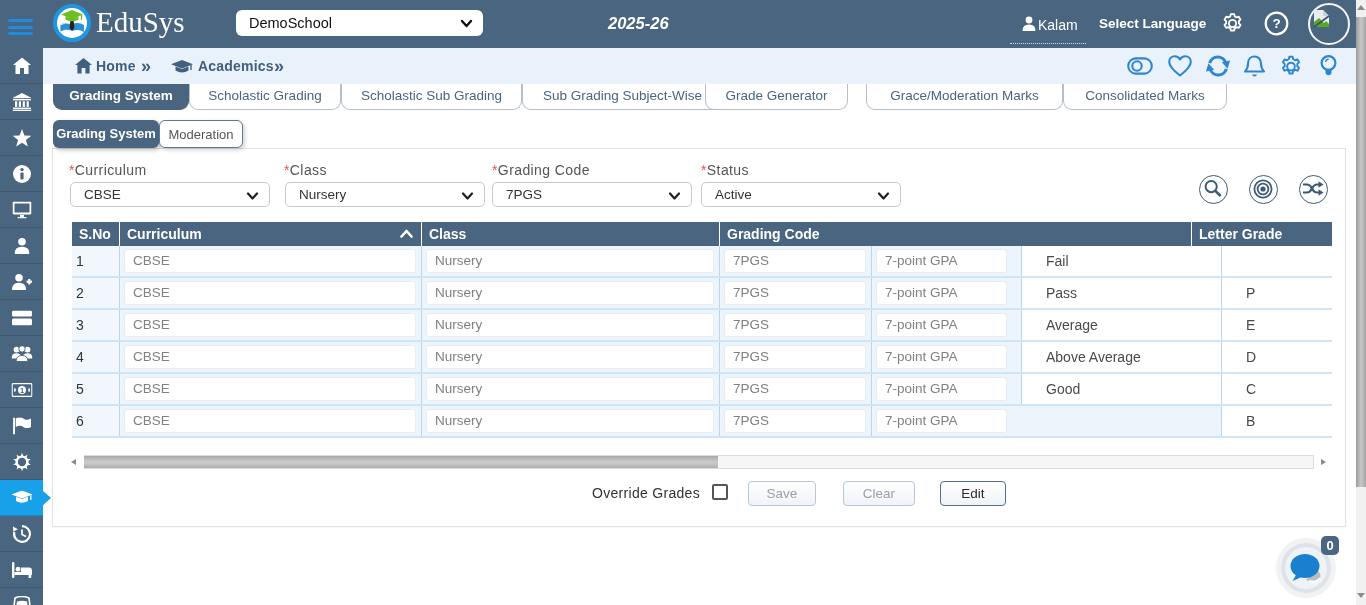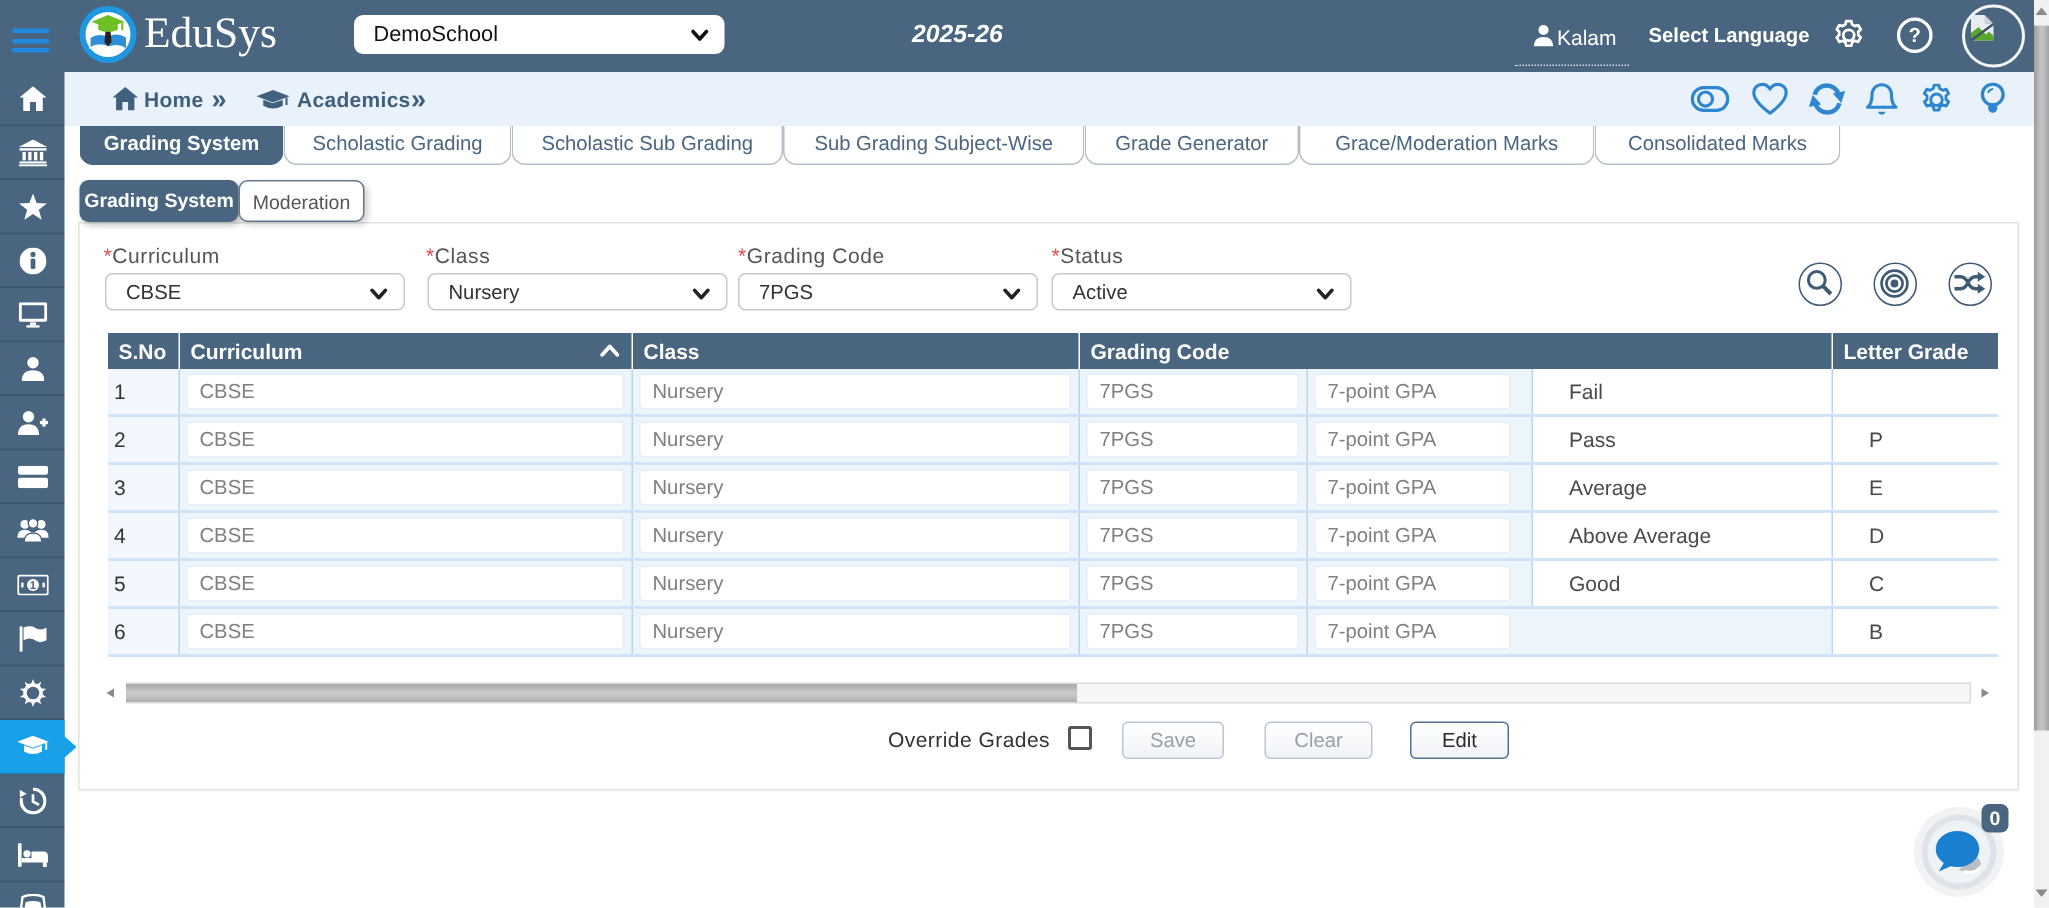--- a/index.html
+++ b/index.html
@@ -331,21 +331,21 @@
       <circle cx="8.5" cy="8" r="6.9" fill="none" stroke="#2e86d0" stroke-width="2.2"></circle>
       <path d="M5.5 14 h6 v3.2 a3 3 0 0 1 -6 0 Z" fill="#2e86d0"></path>
       <path d="M8.2 4.3 a4 4 0 0 0 -2.6 2" fill="none" stroke="#2e86d0" stroke-width="1.4" stroke-linecap="round"></path>
     </svg>
 </div>
 
 <div class="tab1 act" style="left:53px; width:136px">Grading System</div>
 <div class="tab1" style="left:189px; width:152px">Scholastic Grading</div>
 <div class="tab1" style="left:341px; width:181px">Scholastic Sub Grading</div>
 <div class="tab1" style="left:522px; width:201px">Sub Grading Subject-Wise</div>
-<div class="tab1" style="left:723px; width:143px">Grade Generator</div>
+<div class="tab1" style="left:705px; width:143px">Grade Generator</div>
 <div class="tab1" style="left:866px; width:197px">Grace/Moderation Marks</div>
 <div class="tab1" style="left:1063px; width:164px">Consolidated Marks</div>
 
 <div id="card"></div>
 
 <div class="tab2" id="tab2a">Grading System</div>
 <div class="tab2" id="tab2b">Moderation</div>
 
 <div class="flabel" style="left:69px"><b>*</b>Curriculum</div>
 <div class="flabel" style="left:284px"><b>*</b>Class</div>
@@ -387,21 +387,21 @@
 
 <div id="thead">
   <div class="th" style="left:0; width:47px; border-left:none">S.No</div>
   <div class="th" style="left:47px; width:302px">Curriculum
     <svg style="position:absolute; right:8px; top:7px" width="13" height="9" viewBox="0 0 13 9">
         <path d="M1.5 7.5 L6.5 2 L11.5 7.5" fill="none" stroke="#fff" stroke-width="2.6" stroke-linecap="round" stroke-linejoin="round"></path>
       </svg>
   </div>
   <div class="th" style="left:349px; width:298px">Class</div>
   <div class="th" style="left:647px; width:152px">Grading Code</div>
-  <div class="th" style="left:1149px; width:96px">Letter Grade</div>
+  <div class="th" style="left:1119px; width:96px">Letter Grade</div>
 </div>
 <div id="rows">
 <div class="trow trow-line" style="top:246px">
   <div class="td first" style="left:0;width:47px">1</div>
   <div class="td" style="left:47px;width:302px">
         <div class="inp">CBSE</div>
       </div>
   <div class="td" style="left:349px;width:298px">
         <div class="inp">Nursery</div>
       </div>

